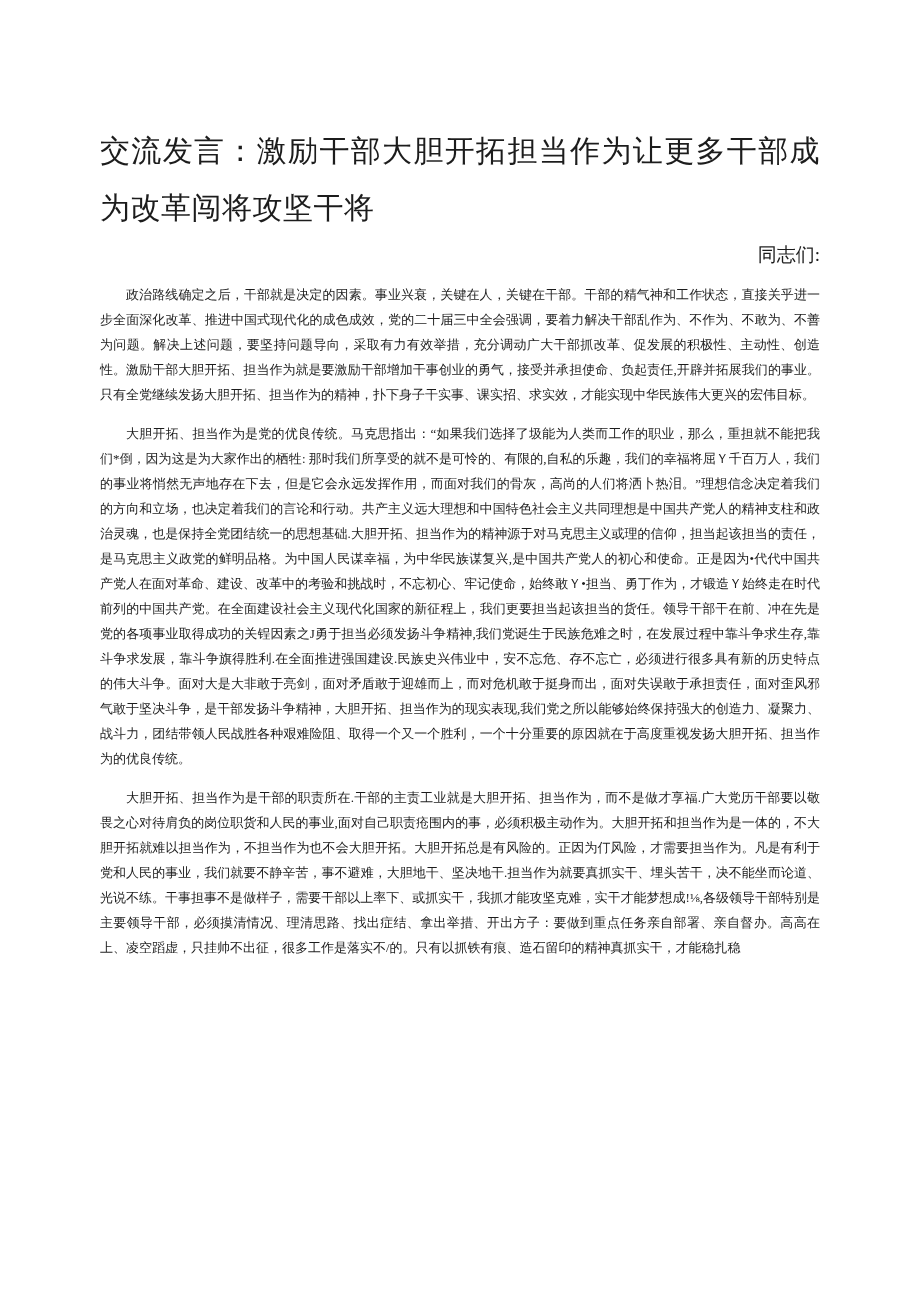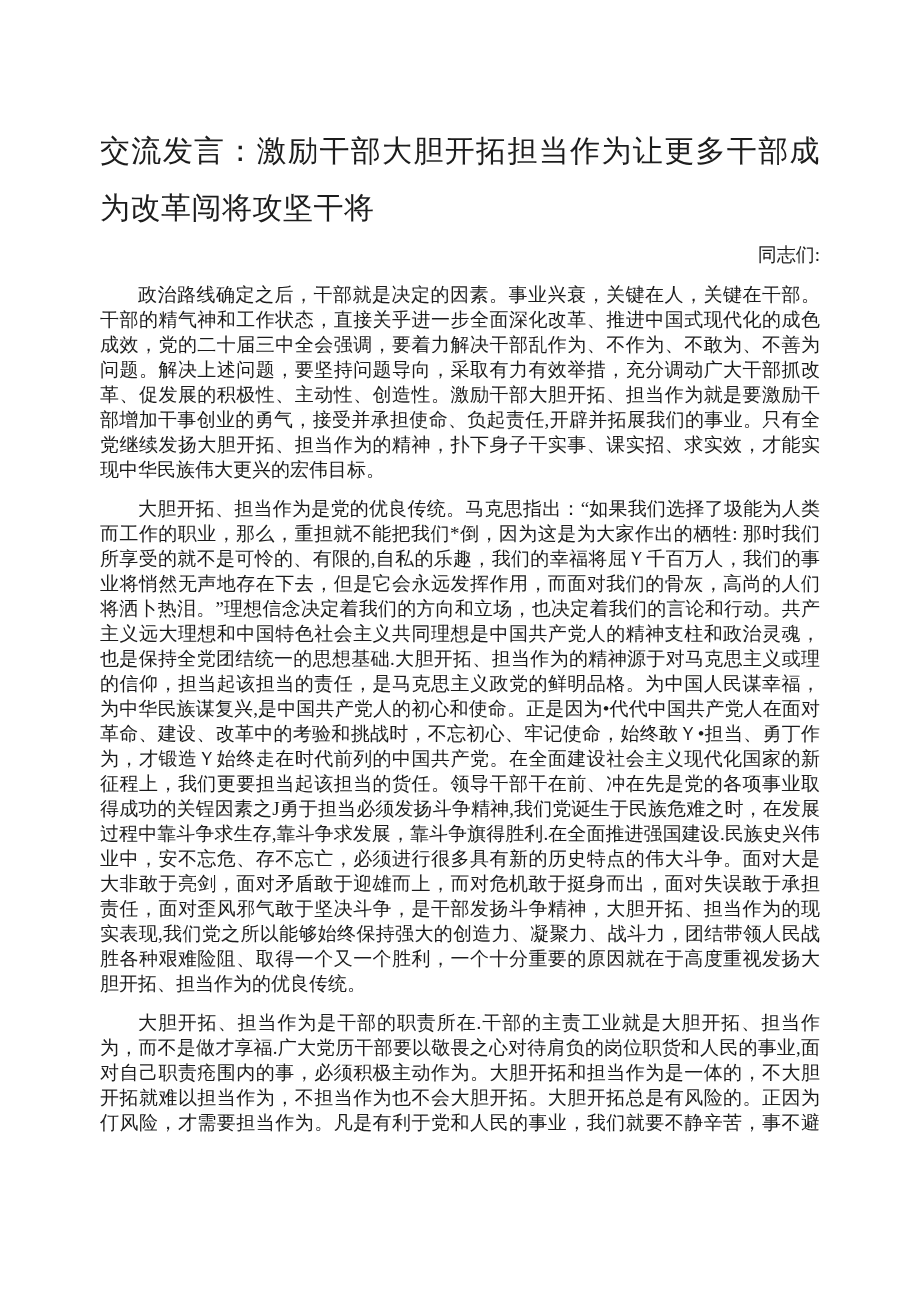--- a/index.html
+++ b/index.html
@@ -27,21 +27,21 @@
     letter-spacing: 0.5px;
     text-align: justify;
   }
   .salutation {
     font-size: 19px;
     line-height: 25px;
     margin: 0 0 15px 0;
     text-align: right;
   }
   .body-para {
-    font-size: 19px;
+    font-size: 13px;
     line-height: 25px;
     margin: 0 0 14px 0;
     text-indent: 2em;
     text-align: justify;
     word-break: break-all;
   }
 </style>
 </head>
 <body>
 

